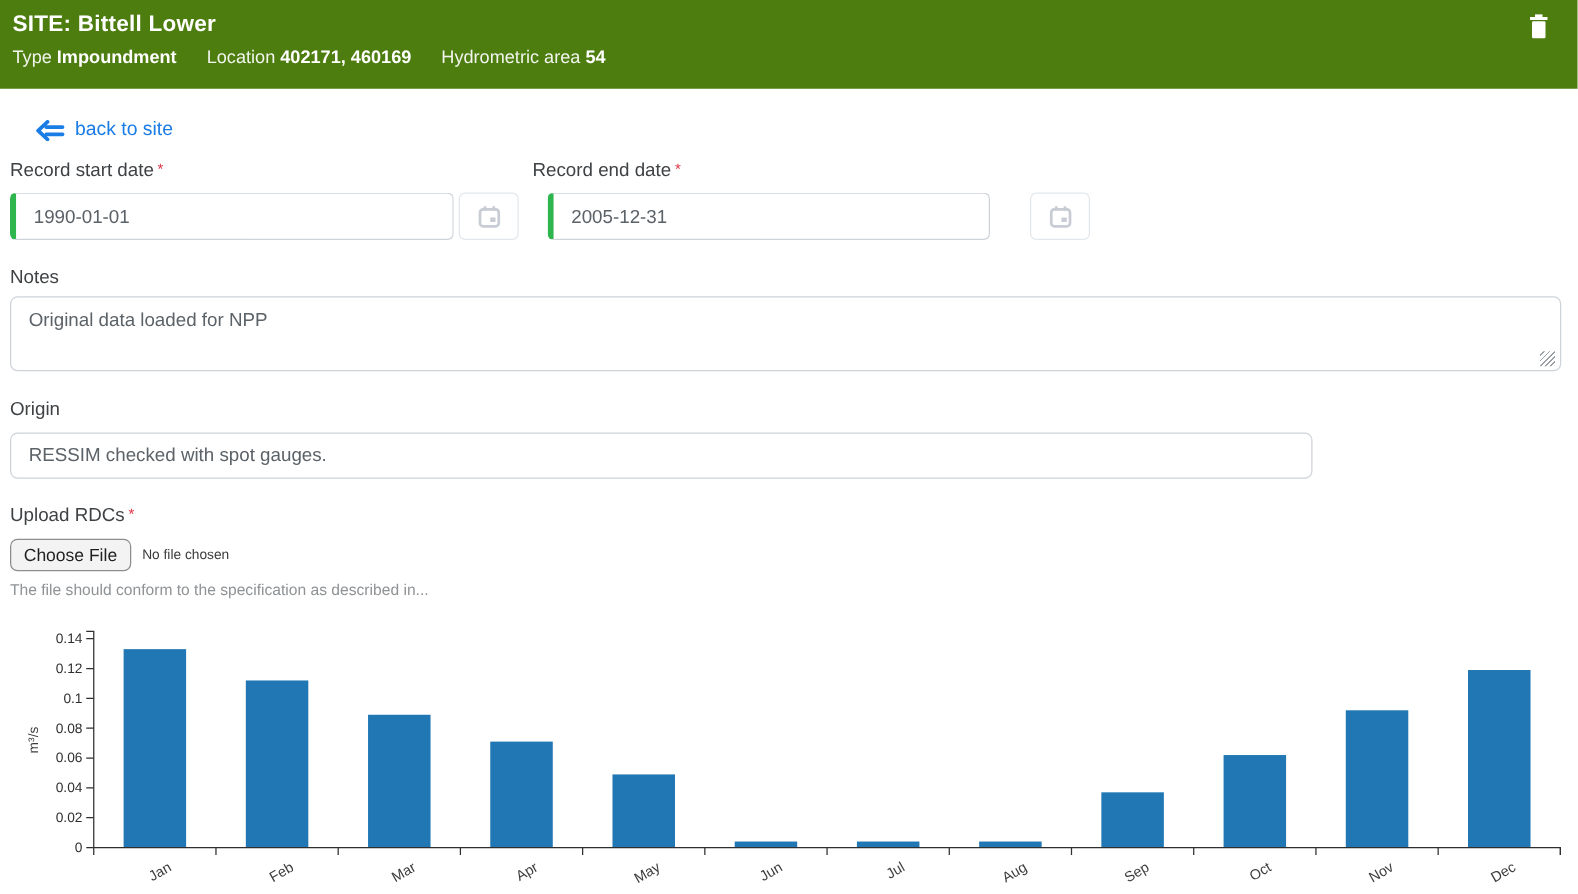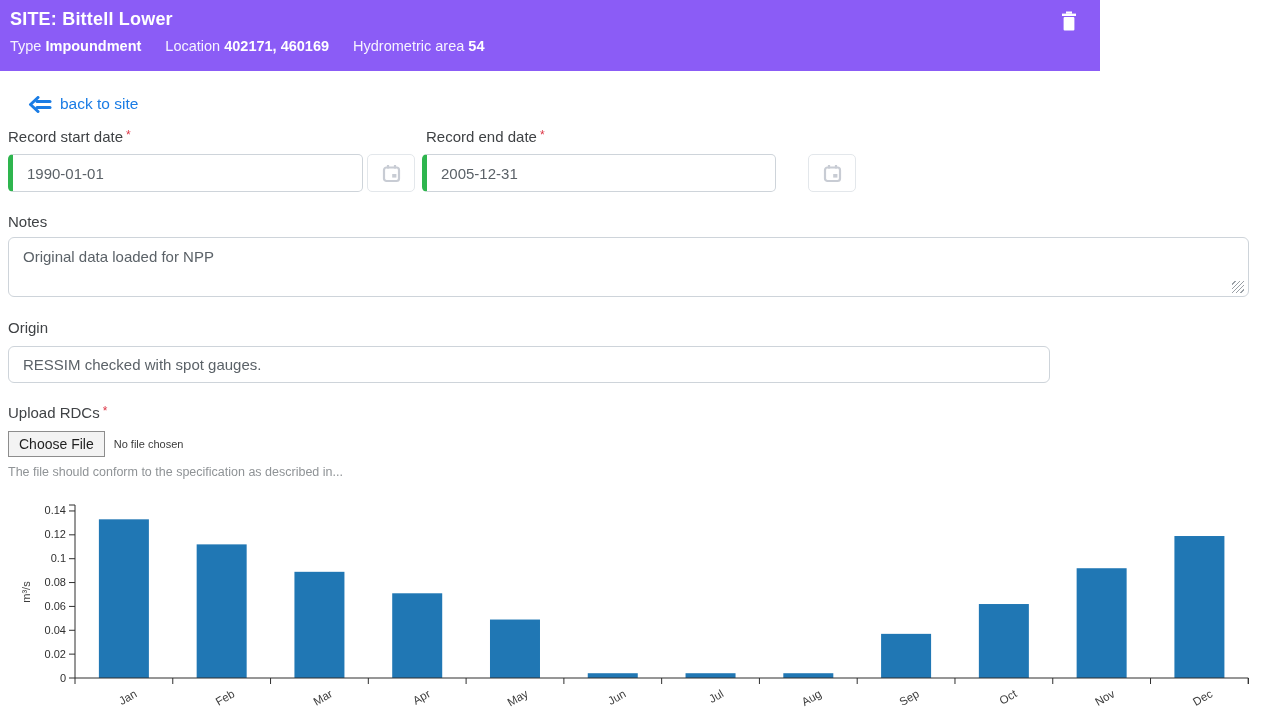--- a/index.html
+++ b/index.html
@@ -1,22 +1,22 @@
 <!DOCTYPE html>
 <html><head>
 <meta charset="utf-8">
 <style>
   * { margin:0; padding:0; box-sizing:border-box; }
   html,body { width:1262px; height:715px; background:#ffffff; overflow:hidden;
     font-family:"Liberation Sans", sans-serif; }
   .abs { position:absolute; }
 
   
-  .site-header { position:absolute; left:0; top:0; width:1100px; height:71px;
-    background:#8b5cf6; color:#fff; padding:9px 12px 0 10px; }
+  .site-header { position:absolute; left:0; top:0; width:1262px; height:71px;
+    background:#4d7c0f; color:#fff; padding:9px 12px 0 10px; }
   .site-title { font-size:18px; font-weight:bold; letter-spacing:0.2px; }
   .site-sub { margin-top:8px; font-size:14.5px; color:rgba(255,255,255,0.92); }
   .site-sub b { color:#ffffff; font-weight:bold; }
   .sub-group { margin-right:20px; }
   .trash-btn { position:absolute; right:22px; top:11px; width:18px; height:22px;
     background:none; border:none; cursor:pointer; padding:0; }
 
   
   .back-link { position:absolute; left:28px; top:95px; display:flex; align-items:center;
     gap:8px; color:#1a7ce5; font-size:15.5px; text-decoration:none; cursor:pointer; }
@@ -40,21 +40,21 @@
   .resize-handle { position:absolute; left:1232px; top:281px; width:12px; height:12px;
     background:repeating-linear-gradient(135deg, transparent 0 2px, #9aa0a6 2px 3px);
     pointer-events:none; }
   .origin-input { position:absolute; left:8px; top:346px; width:1042px; height:37px;
     border:1px solid #ced4da; border-radius:6px; padding:0 14px; font-size:15px;
     color:#5b6268; font-family:"Liberation Sans", sans-serif; }
 
   
   .file-row { position:absolute; left:8px; top:431px; display:flex; align-items:center; gap:9px; }
   .choose-file-btn { font-size:14px; color:#1f1f1f; background:#f3f3f3;
-    border:1px solid #8d8d8d; border-radius:0; padding:4px 10px; cursor:pointer;
+    border:1px solid #8d8d8d; border-radius:6px; padding:4px 10px; cursor:pointer;
     font-family:"Liberation Sans", sans-serif; }
   .file-status { font-size:11px; color:#3b3b3b; }
   .help-text { position:absolute; left:8px; top:465px; font-size:12.5px; color:#8f9396; }
 
   svg text { font-family:"Liberation Sans", sans-serif; }
 </style>
 </head>
 <body>
 
 <div class="site-header">
@@ -94,21 +94,21 @@
   <button class="cal-btn">
     <svg width="19" height="19" viewBox="0 0 19 19">
       <rect x="2" y="3.5" width="15" height="13.5" rx="2.5" fill="none" stroke="#c8ccd4" stroke-width="2.2"></rect>
       <line x1="6" y1="1" x2="6" y2="4.5" stroke="#c8ccd4" stroke-width="2.2"></line>
       <line x1="13" y1="1" x2="13" y2="4.5" stroke="#c8ccd4" stroke-width="2.2"></line>
       <rect x="10.2" y="10" width="4.2" height="3.6" fill="#c8ccd4"></rect>
     </svg>
   </button>
 </div>
 
-<div class="date-group" style="left:422px;gap:32px;">
+<div class="date-group" style="left:438px;gap:32px;">
   <input class="date-input" style="width: 354px;" value="2005-12-31">
   <button class="cal-btn">
     <svg width="19" height="19" viewBox="0 0 19 19">
       <rect x="2" y="3.5" width="15" height="13.5" rx="2.5" fill="none" stroke="#c8ccd4" stroke-width="2.2"></rect>
       <line x1="6" y1="1" x2="6" y2="4.5" stroke="#c8ccd4" stroke-width="2.2"></line>
       <line x1="13" y1="1" x2="13" y2="4.5" stroke="#c8ccd4" stroke-width="2.2"></line>
       <rect x="10.2" y="10" width="4.2" height="3.6" fill="#c8ccd4"></rect>
     </svg>
   </button>
 </div>

